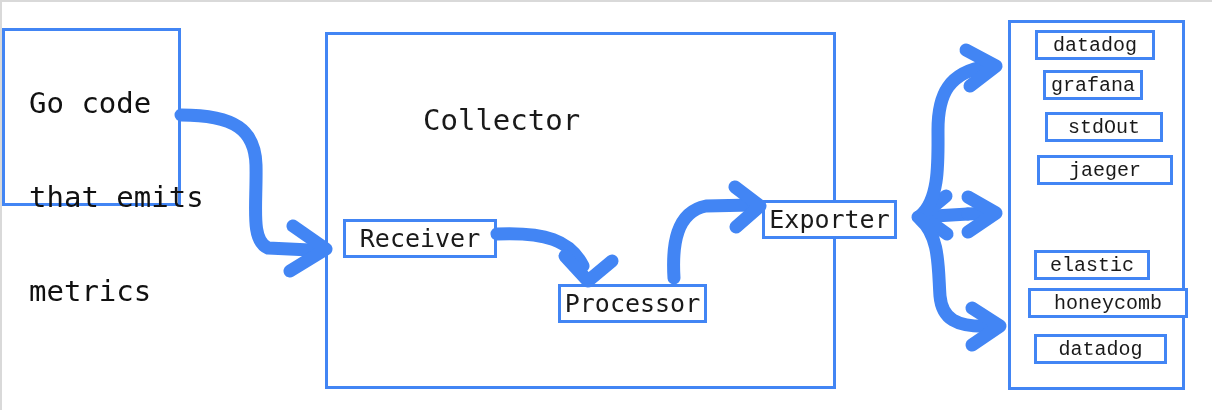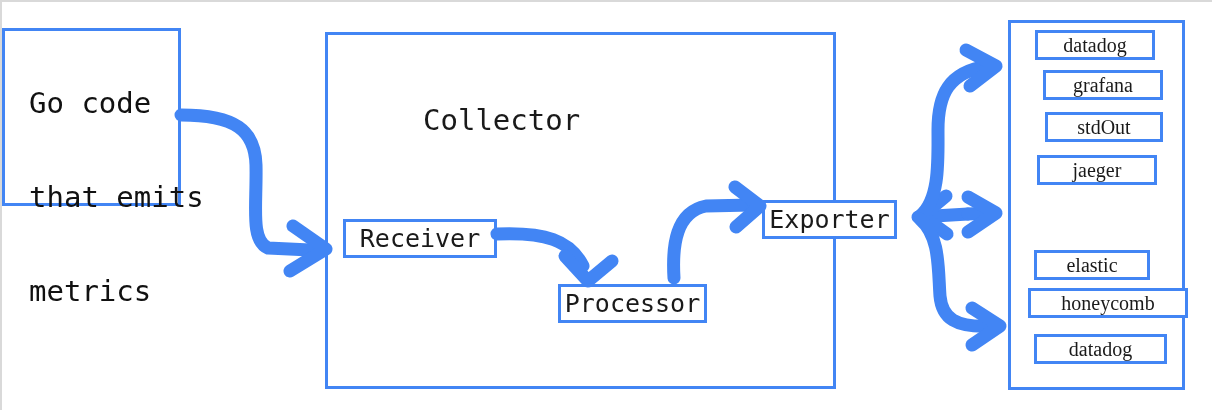--- a/index.html
+++ b/index.html
@@ -100,21 +100,21 @@
     display: block;
   }
   .backend-box {
     position: absolute;
     box-sizing: border-box;
     background: #ffffff;
     border: 3px solid #4285f4;
     display: flex;
     align-items: center;
     justify-content: center;
-    font-family: Liberation Serif, serif;
+    font-family: Liberation Mono, monospace;
     font-size: 20px;
     color: #1a1a1a;
     white-space: pre;
     height: 30px;
   }
 
   svg.overlay {
     position: absolute;
     left: 0; top: 0;
     width: 1212px; height: 410px;
@@ -172,19 +172,19 @@
 
       <path d="M 920 216 C 940 200, 938 160, 938 130 C 938 95, 948 72, 988 66" fill="none" stroke="#4285f4" stroke-width="13" stroke-linecap="round" stroke-linejoin="round"></path>
       <path d="M 966 50 L 996 66 L 970 86" fill="none" stroke="#4285f4" stroke-width="13" stroke-linecap="round" stroke-linejoin="round"></path>
 
       <path d="M 920 219 C 940 236, 938 268, 940 296 C 942 318, 955 328, 992 326" fill="none" stroke="#4285f4" stroke-width="13" stroke-linecap="round" stroke-linejoin="round"></path>
       <path d="M 972 308 L 1000 326 L 972 345" fill="none" stroke="#4285f4" stroke-width="13" stroke-linecap="round" stroke-linejoin="round"></path>
     </g>
   </svg>
 
 <div class="backend-box" style="left: 1035px; top: 30px; width: 120px;">datadog</div>
-    <div class="backend-box" style="left: 1043px; top: 70px; width: 120px;">grafana</div>
+    <div class="backend-box" style="left: 1043px; top: 70px; width: 100px;">grafana</div>
     <div class="backend-box" style="left: 1045px; top: 112px; width: 118px;">stdOut</div>
-    <div class="backend-box" style="left: 1037px; top: 155px; width: 120px;">jaeger</div>
+    <div class="backend-box" style="left: 1037px; top: 155px; width: 136px;">jaeger</div>
     <div class="backend-box" style="left: 1034px; top: 250px; width: 116px;">elastic</div>
     <div class="backend-box" style="left: 1028px; top: 288px; width: 160px;">honeycomb</div>
     <div class="backend-box" style="left: 1034px; top: 334px; width: 133px;">datadog</div>
   </div>
 
 </body></html>

